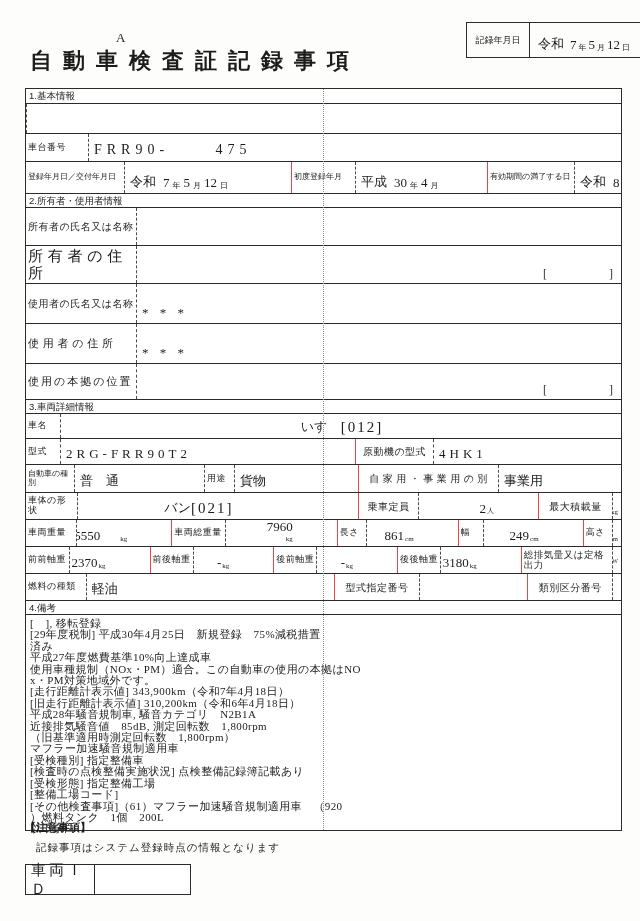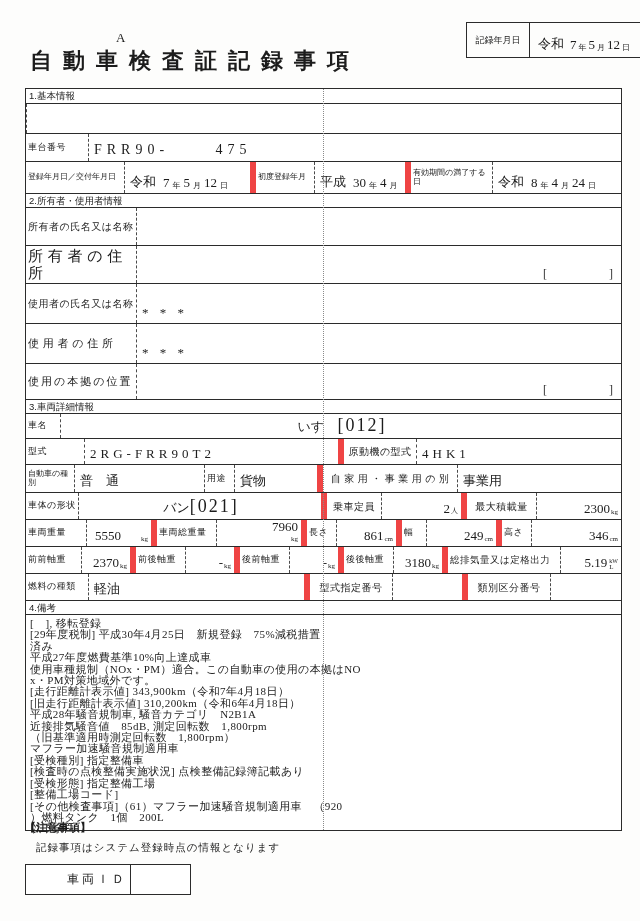--- a/index.html
+++ b/index.html
@@ -36,39 +36,39 @@
     border:1px solid #2b2b2b;box-sizing:border-box;background:#fff;
   }
   .row{display:flex;border-top:1px solid #2b2b2b;box-sizing:border-box;}
   .row:first-child{border-top:none;}
   .sec-bar{
     height:14px;font-size:9.5px;line-height:14px;padding-left:3px;
     font-family:"Liberation Sans","DejaVu Sans",sans-serif;
   }
   .cell{box-sizing:border-box;position:relative;display:flex;min-width:0;}
   .cell.v-dash{border-left:1px dashed #4a4a4a;}
-  .cell.v-solid{border-left:6px solid #ef4444;}
+  .cell.v-solid{border-left:1px solid #ef4444;margin-left:41px;}
   .lbl{
     font-size:9px;align-items:center;padding:1px 2px;
     font-family:"Liberation Serif","DejaVu Serif",serif;
     letter-spacing:0.5px;line-height:1.1;
   }
   .lbl.tiny{font-size:8px;letter-spacing:0;}
   .lbl.center{justify-content:center;}
   .val{
     font-size:13px;align-items:flex-end;padding:0 3px 2px 5px;
     white-space:pre;overflow:hidden;
   }
   .val.num{justify-content:flex-end;align-items:flex-end;}
   .unit{font-size:7px;align-self:flex-end;padding-bottom:1px;margin-left:1px;}
   .date-val{display:flex;align-items:flex-end;gap:3px;font-size:13px;}
   .date-val .era{margin-right:4px;}
   .date-val .u{font-size:8px;padding-bottom:0px;}
   .spread{justify-content:center;width:100%;display:flex;align-items:flex-end;}
-  .code{font-size:18px;letter-spacing:2px;}
+  .code{font-size:15px;letter-spacing:2px;}
   .bracket-row{
     position:absolute;right:8px;bottom:1px;display:flex;gap:62px;
     font-size:12px;color:#333;
   }
   .stars{letter-spacing:4px;font-size:13px;}
   
   .unit-stack{display:flex;flex-direction:column;align-items:flex-start;
     justify-content:flex-end;line-height:1;margin-left:2px;}
   .unit-stack .u1{font-size:6px;}
   .unit-stack .u2{font-size:7px;}
@@ -83,22 +83,22 @@
     border-left:1px dotted #8a8a8a;
   }
   
   .notice-title{position:absolute;top:820px;left:25px;font-size:11px;font-weight:600;}
   .notice-text{position:absolute;top:841px;left:36px;font-size:10.5px;letter-spacing:1px;}
   .vehicle-id-box{
     position:absolute;top:864px;left:25px;width:166px;height:31px;
     border:1px solid #2b2b2b;display:flex;box-sizing:border-box;background:#fff;
   }
   .vehicle-id-box .vid-label{
-    width:63px;border-right:1px solid #2b2b2b;font-size:12px;
-    display:flex;align-items:center;padding-left:5px;letter-spacing:3px;margin-left:36px;
+    width:63px;border-right:1px solid #2b2b2b;font-size:15px;
+    display:flex;align-items:center;padding-left:5px;letter-spacing:3px;
   }
   .vehicle-id-box .vid-value{flex:1;}
 </style>
 </head>
 <body>
 
 <div class="page">
 
   <div class="corner-mark">A</div>
   <div class="doc-title">自動車検査証記録事項</div>
@@ -204,21 +204,21 @@
       <div class="cell val v-dash" style="flex:1;">
         <span class="spread">
           <span>いすゞ</span>
           <span class="code">[012]</span>
         </span>
       </div>
     </div>
 
     <div class="row" style="height:26px;">
       <div class="cell lbl" style="width:34px;">型式</div>
-      <div class="cell val v-dash" style="width:254px;letter-spacing:4px;margin-left:24px;">2RG-FRR90T2</div>
+      <div class="cell val v-dash" style="width:254px;letter-spacing:4px;">2RG-FRR90T2</div>
       <div class="cell lbl v-solid center" style="width:78px;font-size:10px;">原動機の型式</div>
       <div class="cell val v-dash" style="flex:1;letter-spacing:4px;">4HK1</div>
     </div>
 
     <div class="row" style="height:28px;">
       <div class="cell lbl tiny" style="width:48px;">自動車の種別</div>
       <div class="cell val v-dash" style="width:130px;">普　通</div>
       <div class="cell lbl v-dash" style="width:30px;">用途</div>
       <div class="cell val v-dash" style="width:83px;">貨物</div>
       <div class="cell lbl v-solid center" style="width:140px;font-size:10px;">自 家 用 ・ 事 業 用 の 別</div>

